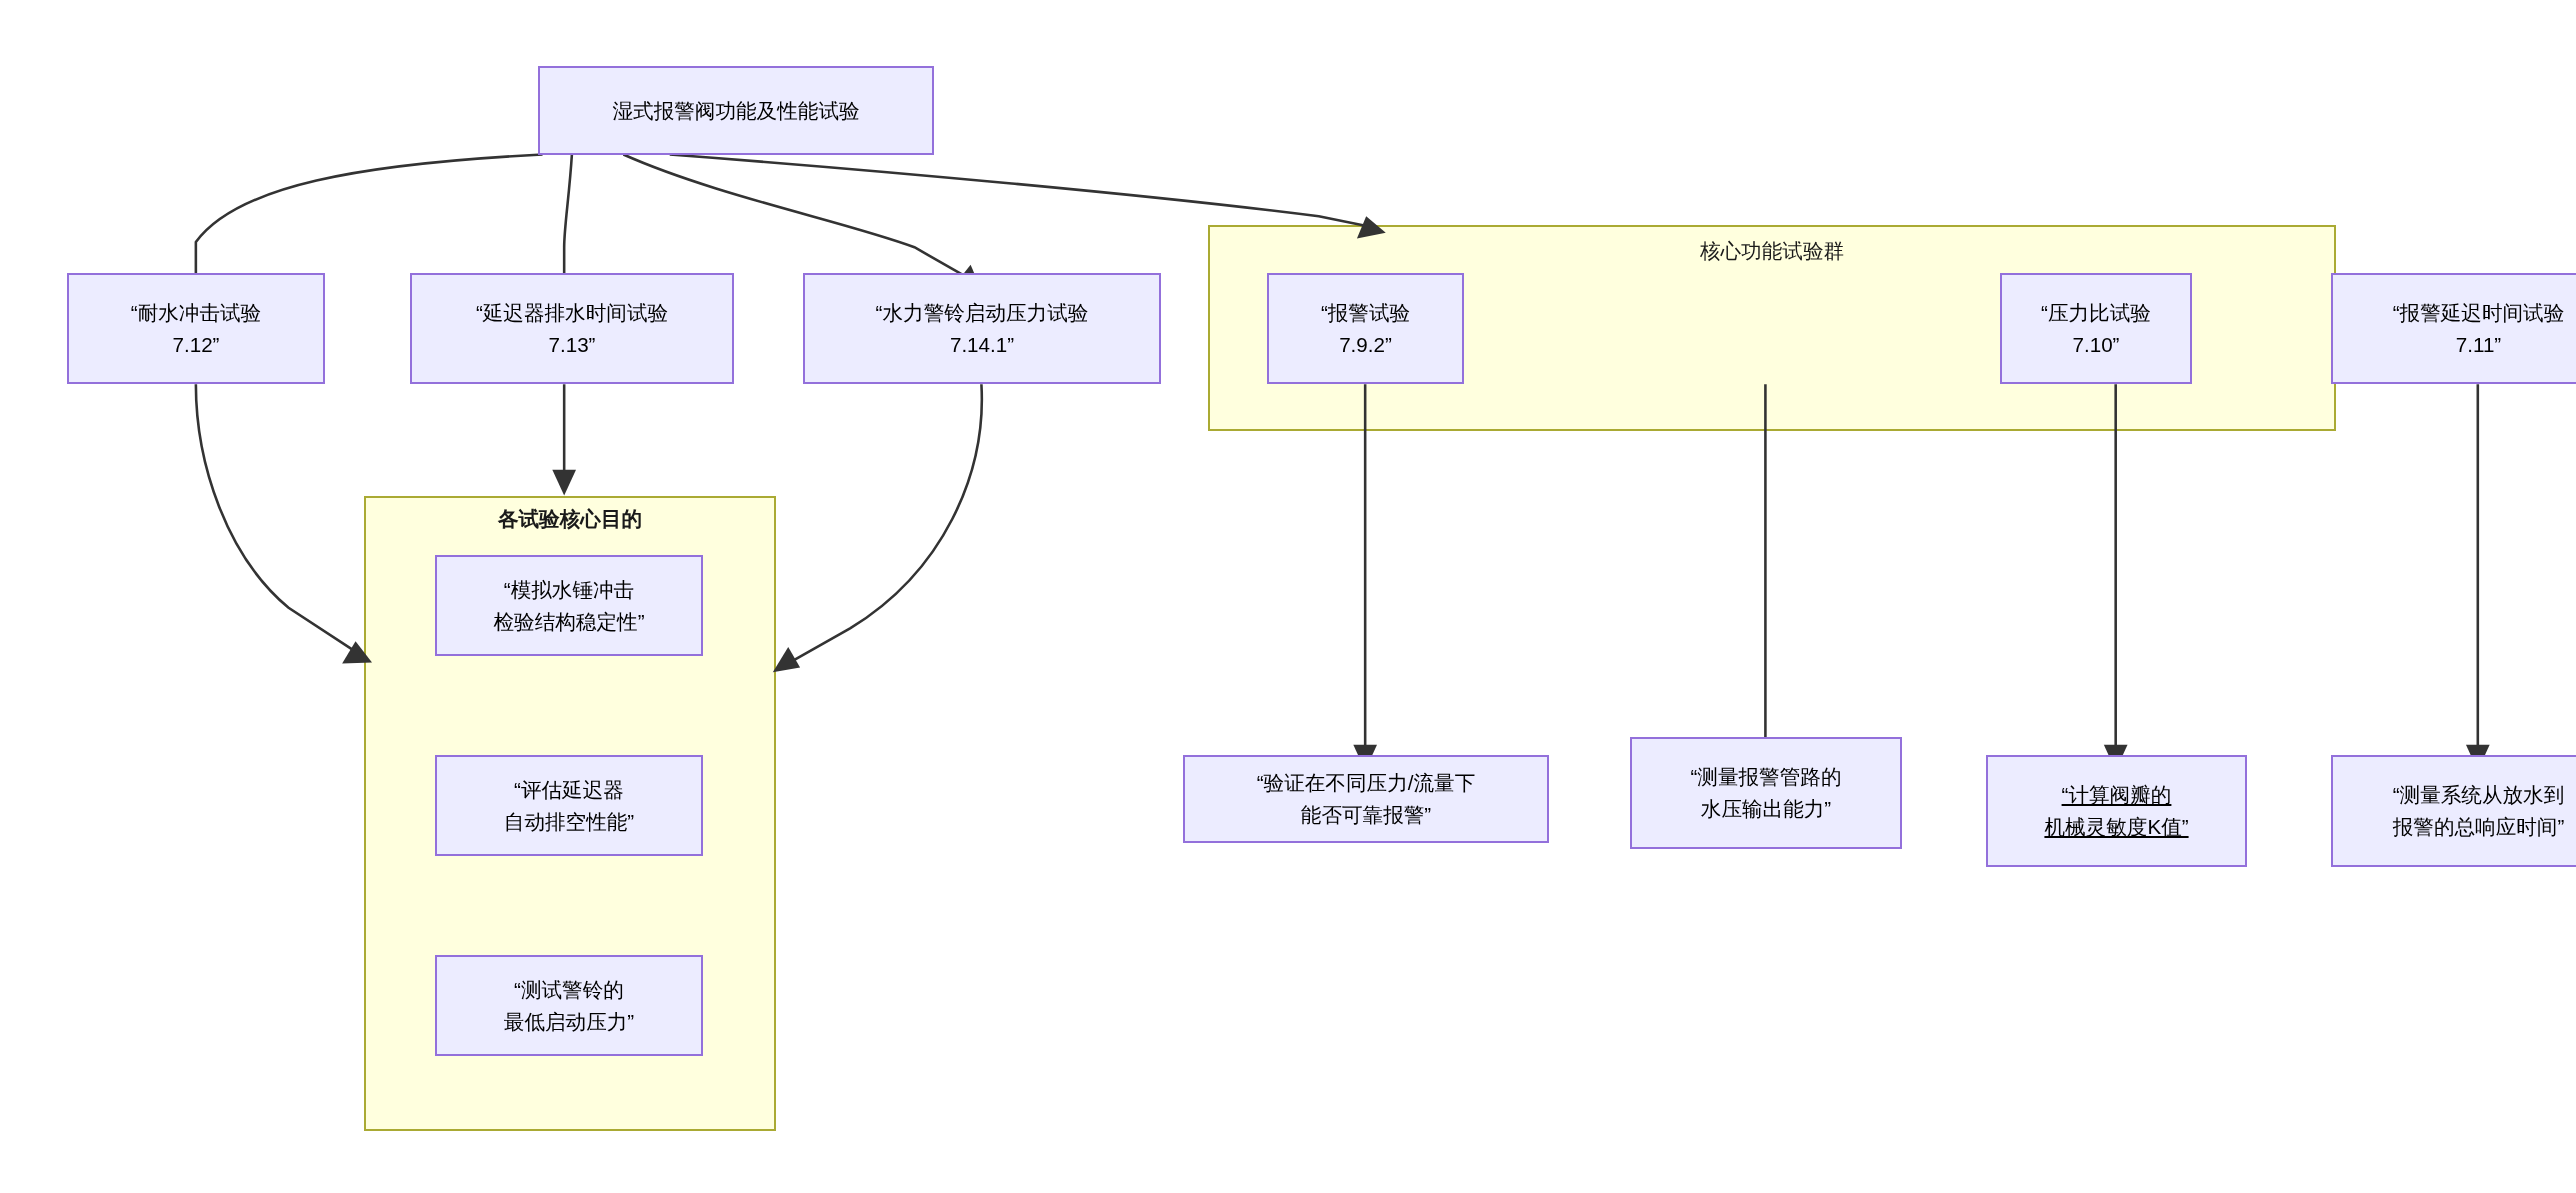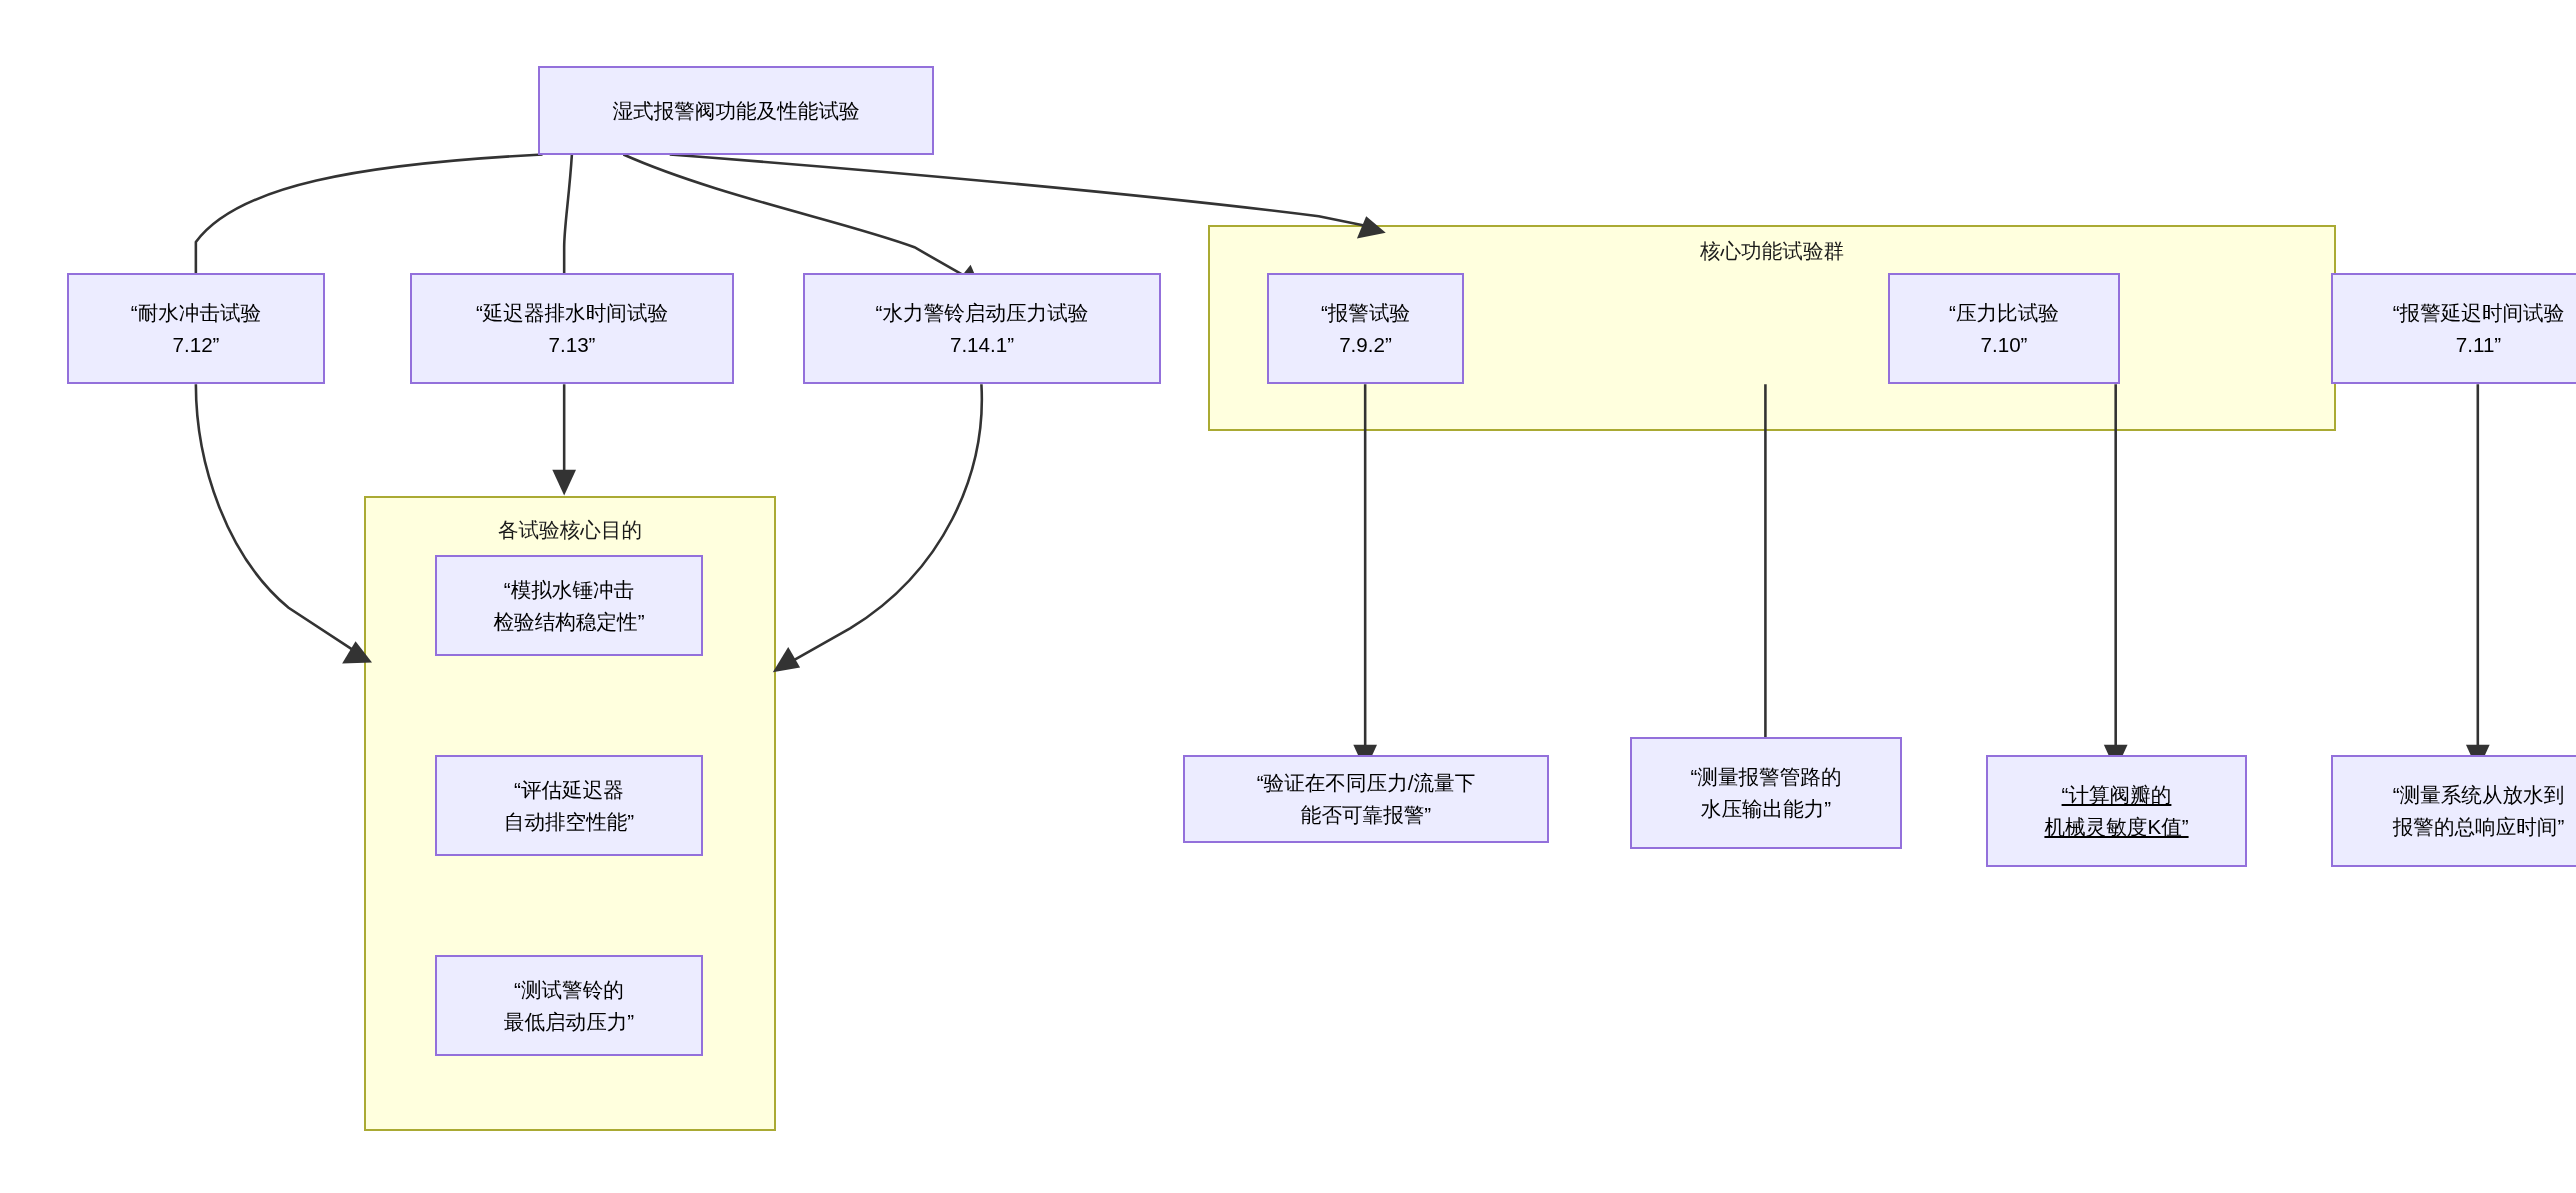--- a/index.html
+++ b/index.html
@@ -111,21 +111,21 @@
 
     <path d="M 4810 746 L 4810 1455"></path>
     <polygon points="4810,1496 4787,1446 4833,1446"></polygon>
   </svg>
 
   <div class="subgraph" style="left:1208px; top:225px; width:1128px; height:206px;">
     <div class="subgraph-title" style="top:12.4px;">核心功能试验群</div>
   </div>
 
   <div class="subgraph" style="left:364px; top:496px; width:412px; height:635px;">
-    <div class="subgraph-title" style="top:20px;">各试验核心目的</div>
+    <div class="subgraph-title" style="top:9px;font-weight:bold;">各试验核心目的</div>
   </div>
 
   <div class="node" style="left:538px; top:66px; width:396px; height:89px;">
     <span class="ln">湿式报警阀功能及性能试验</span>
   </div>
 
   <div class="node" style="left:67px; top:273px; width:258px; height:111px;">
     <span class="ln">“耐水冲击试验</span>
     <span class="ln">7.12”</span>
   </div>
@@ -139,21 +139,21 @@
     <span class="ln">“水力警铃启动压力试验</span>
     <span class="ln">7.14.1”</span>
   </div>
 
   <div class="node" style="left:1267px; top:273px; width:197px; height:111px;">
     <span class="ln">“报警试验</span>
     <span class="ln">7.9.2”</span>
   </div>
 
 
-  <div class="node" style="left:1888px; top:273px; width:232px; height:111px;">
+  <div class="node" style="left:2000px; top:273px; width:192px; height:111px;">
     <span class="ln">“压力比试验</span>
     <span class="ln">7.10”</span>
   </div>
 
   <div class="node" style="left:2331px; top:273px; width:295px; height:111px;">
     <span class="ln">“报警延迟时间试验</span>
     <span class="ln">7.11”</span>
   </div>
 
   <div class="node" style="left:435px; top:555px; width:268px; height:101px;">

